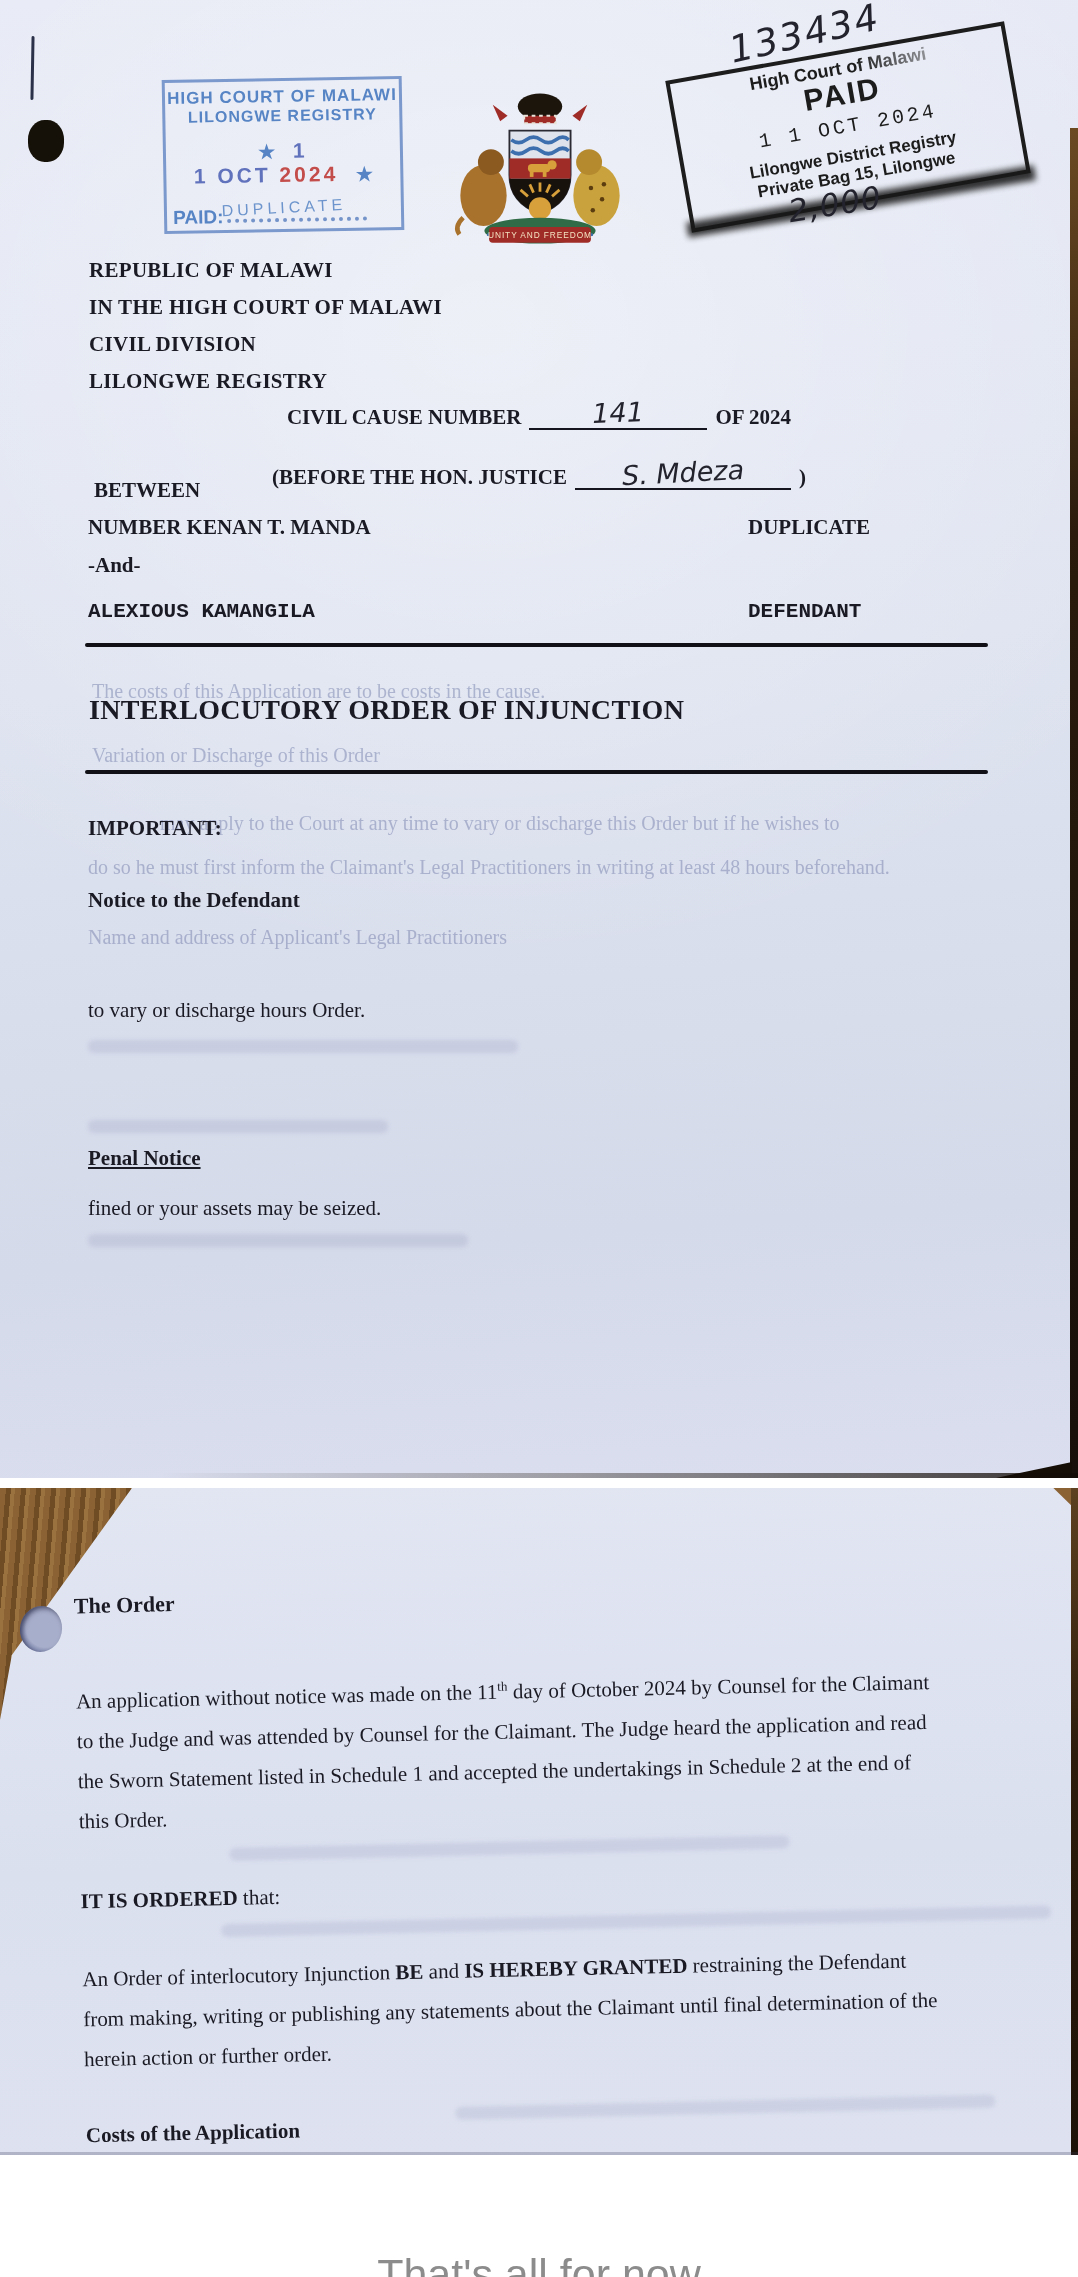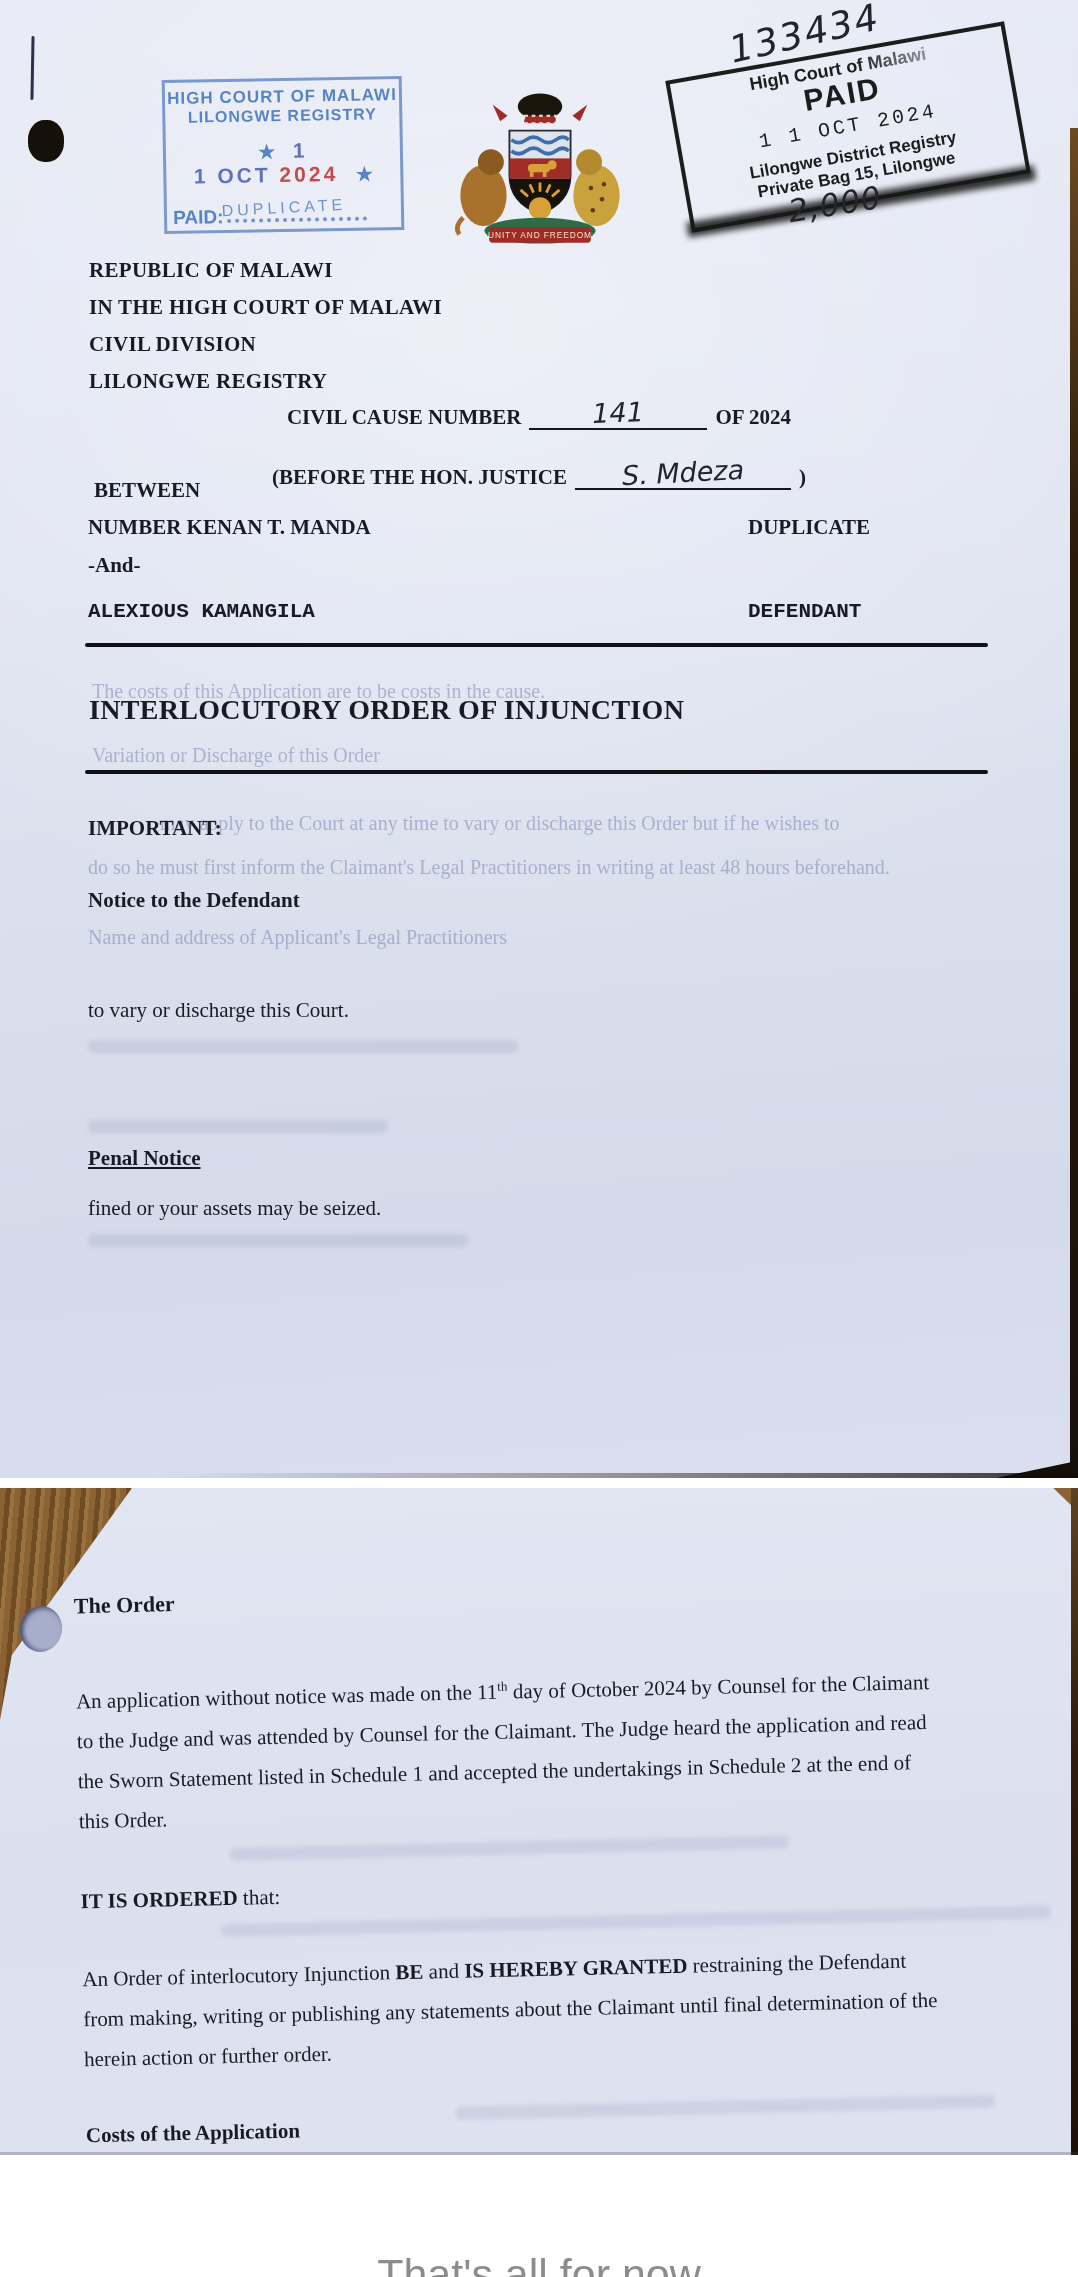--- a/index.html
+++ b/index.html
@@ -192,21 +192,21 @@
       <div class="hline" style="font-size:28px;">INTERLOCUTORY ORDER OF INJUNCTION</div>
     </div>
     <div class="bleed" style="top:744px;left:92px;">Variation or Discharge of this Order</div>
     <div class="divider" style="top:770px;"></div>
 
     <div class="bleed" style="top:812px;left:160px;">may apply to the Court at any time to vary or discharge this Order but if he wishes to</div>
     <div class="sec-h" style="top:816px;">IMPORTANT:</div>
     <div class="bleed" style="top:856px;left:88px;">do so he must first inform the Claimant's Legal Practitioners in writing at least 48 hours beforehand.</div>
     <div class="sec-h" style="top:888px;">Notice to the Defendant</div>
     <div class="bleed" style="top:926px;left:88px;">Name and address of Applicant's Legal Practitioners</div>
-    <div class="body-line" style="top:998px;">to vary or discharge this Court.</div>
+    <div class="body-line" style="top:998px;">to vary or discharge hours Order.</div>
 
     <div class="smudge" style="top:1040px;left:88px;width:430px;"></div>
     <div class="sec-h" style="top:1146px;text-decoration:underline;">Penal Notice</div>
     <div class="smudge" style="top:1120px;left:88px;width:300px;"></div>
     <div class="body-line" style="top:1196px;">fined or your assets may be seized.</div>
     <div class="smudge" style="top:1234px;left:88px;width:380px;"></div>
 
     <div class="edge-r"></div>
     <div class="edge-br"></div>
     <div class="edge-b"></div>

